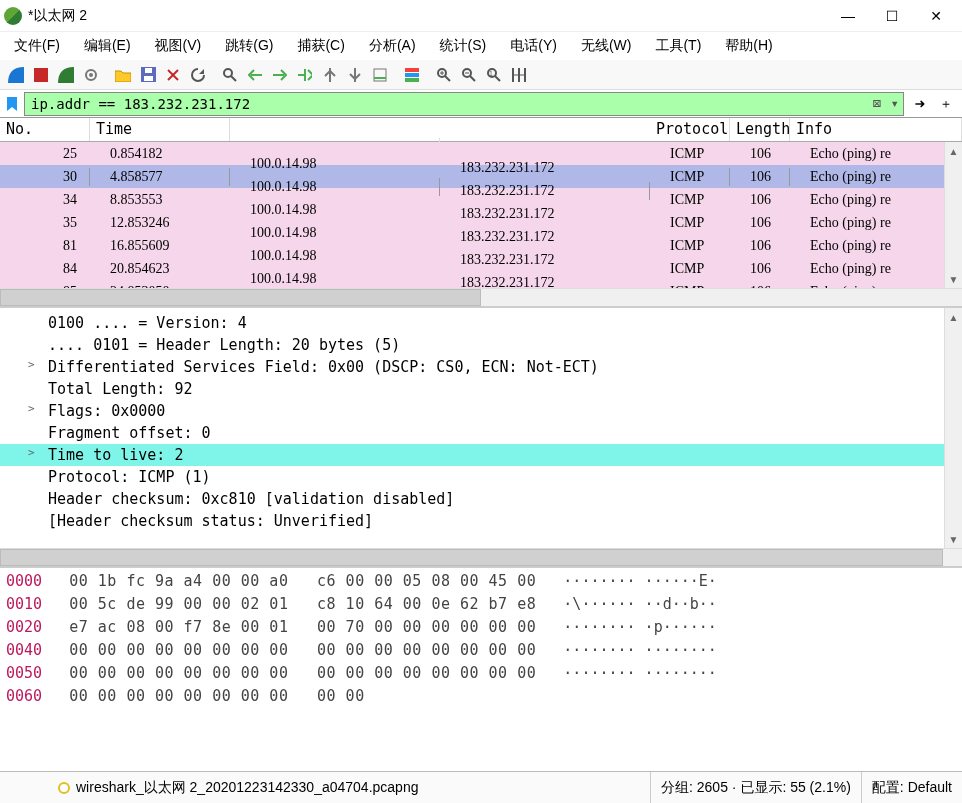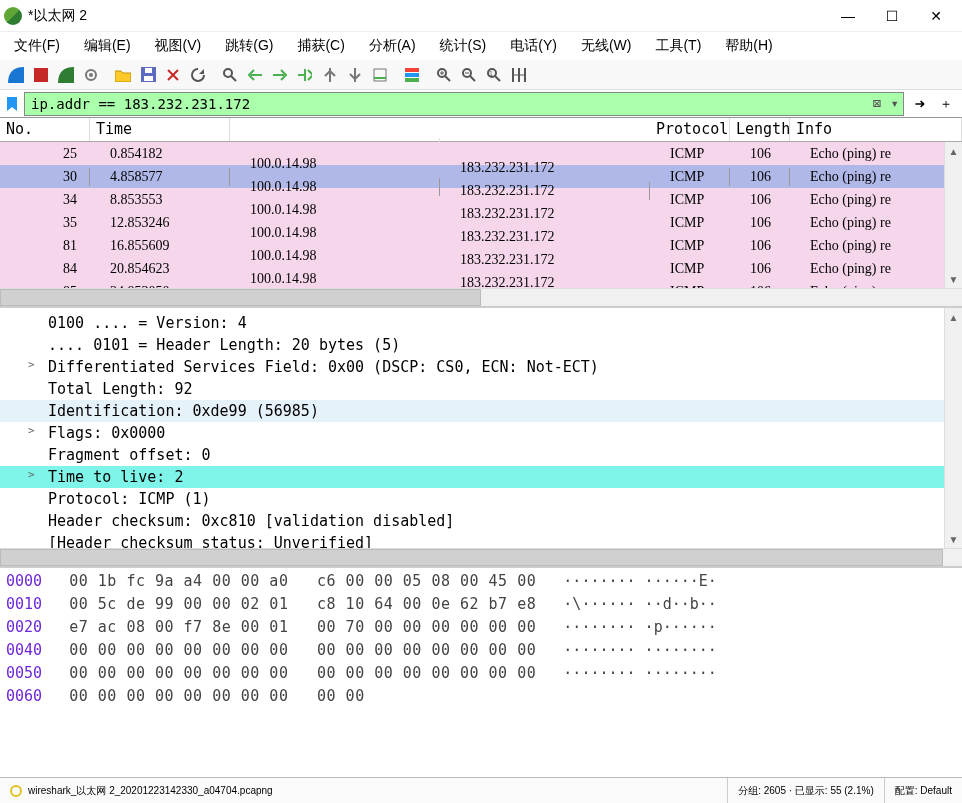--- a/index.html
+++ b/index.html
@@ -53,25 +53,25 @@
 .pd-body { flex: 1; overflow: auto; padding: 4px 0; }
 .pd-line { font-family: Consolas, monospace; font-size: 15px; padding: 2px 0 2px 48px; white-space: pre; position: relative; }
 .pd-line .twisty { position: absolute; left: 28px; top: 2px; cursor: pointer; color: #666; font-size: 11px; }
 .pd-hl-blue { background: #e6f2f9; }
 .pd-hl-cyan { background: #7ff5ea; }
 
 
 .hex-pane { flex: 1; display: flex; flex-direction: column; overflow: hidden; }
 .hex-body { flex: 1; overflow: auto; padding: 2px 6px; }
 .hex-line { font-family: Consolas, monospace; font-size: 15px; white-space: pre; color: #444; line-height: 23px; }
-.hex-off { color: #6d28d9; }
+.hex-off { color: #be185d; }
 .hex-sp { letter-spacing: 0.5px; }
 
 
-.statusbar { height: 26px; border-top: 1px solid #bbb; display: flex; align-items: center; font-size: 10px; background: #fafafa; }
+.statusbar { height: 32px; border-top: 1px solid #bbb; display: flex; align-items: center; font-size: 14px; background: #fafafa; padding-left: 48px; }
 .status-seg { padding: 0 10px; border-left: 1px solid #ccc; height: 100%; display: flex; align-items: center; }
 .status-seg:first-child { border-left: none; flex: 1; display: flex; align-items: center; gap: 6px; }
 .status-led { width: 12px; height: 12px; border-radius: 50%; background: #fff; border: 2px solid #e0c020; display: inline-block; }
 
 .vscroll { position: absolute; right: 0; top: 0; bottom: 0; width: 18px; background: #f0f0f0; border-left: 1px solid #ddd; display: flex; flex-direction: column; align-items: center; }
 .vscroll .arrow { height: 18px; width: 100%; display: flex; align-items: center; justify-content: center; color: #666; font-size: 10px; cursor: pointer; }
 .vscroll .thumb-v { flex: 1; }
 </style>
 </head>
 <body>
@@ -327,21 +327,20 @@
     <div class="arrow">▼</div>
   </div>
 </div>
 
 <div class="packet-details">
   <div class="pd-body" id="pd-body">
       <div class="pd-line"><span>0100 .... = Version: 4</span></div>
       <div class="pd-line"><span>.... 0101 = Header Length: 20 bytes (5)</span></div>
       <div class="pd-line"><span class="twisty">&gt;</span><span>Differentiated Services Field: 0x00 (DSCP: CS0, ECN: Not-ECT)</span></div>
       <div class="pd-line"><span>Total Length: 92</span></div>
-      <div class="pd-line pd-hl-blue"><span>Identification: 0xde99 (56985)</span></div>
       <div class="pd-line"><span class="twisty">&gt;</span><span>Flags: 0x0000</span></div>
       <div class="pd-line"><span>Fragment offset: 0</span></div>
       <div class="pd-line pd-hl-cyan"><span class="twisty">&gt;</span><span>Time to live: 2</span></div>
       <div class="pd-line"><span>Protocol: ICMP (1)</span></div>
       <div class="pd-line"><span>Header checksum: 0xc810 [validation disabled]</span></div>
       <div class="pd-line"><span>[Header checksum status: Unverified]</span></div>
     </div>
   <div class="hscroll">
       <div class="thumb" style="width:98%"></div>
     </div>

